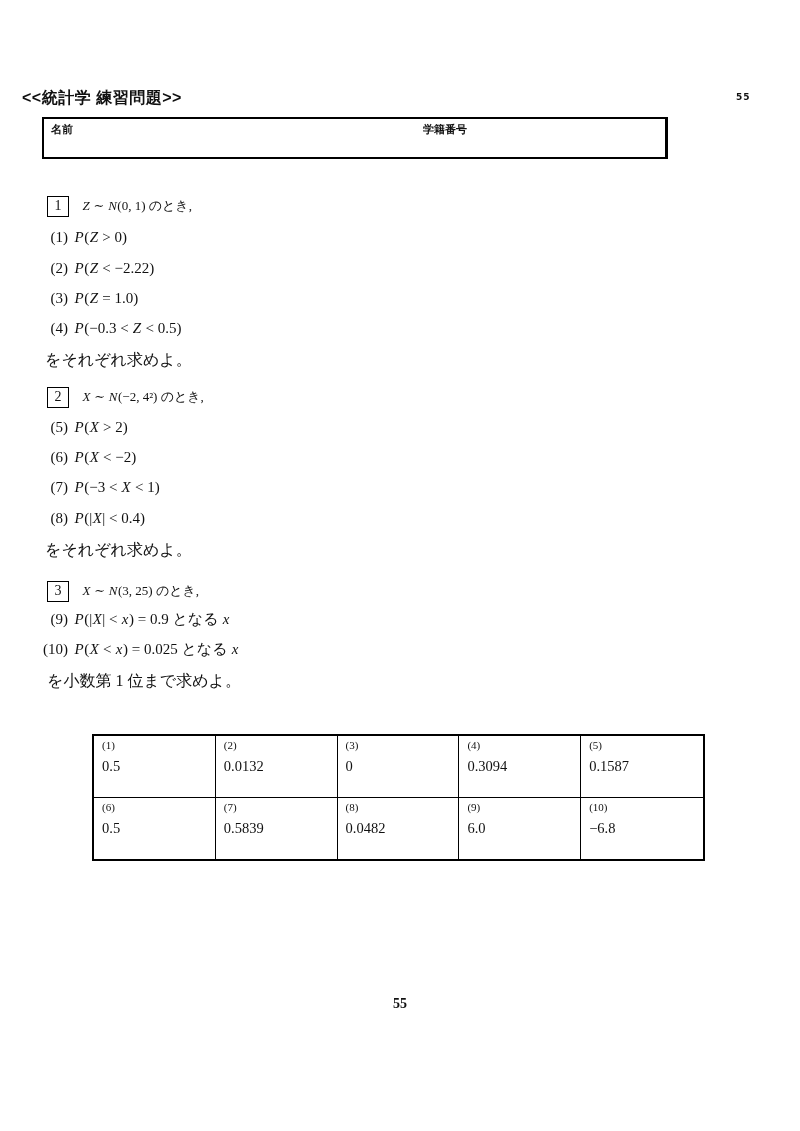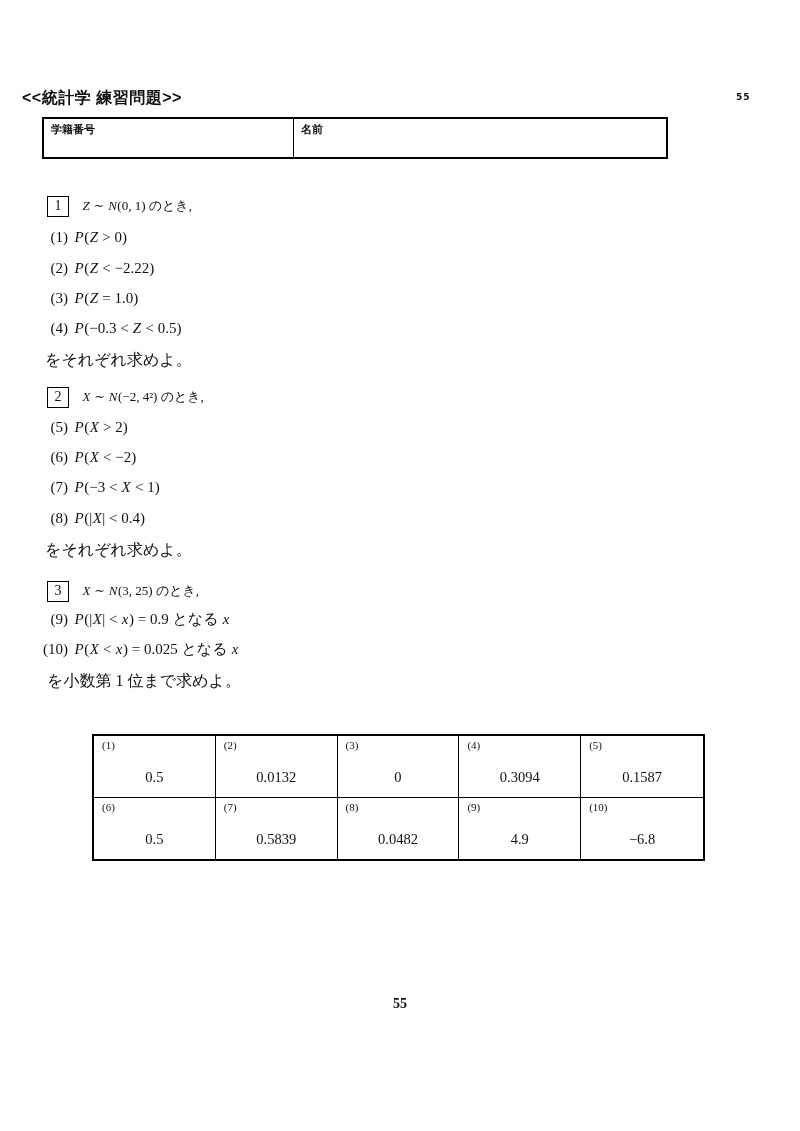--- a/index.html
+++ b/index.html
@@ -72,35 +72,35 @@
     grid-template-columns:repeat(5,1fr);
     grid-template-rows:1fr 1fr;
   }
   .acell {
     box-sizing:border-box; padding:3px 8px;
     border-right:1.5px solid #000; border-bottom:1.5px solid #000;
   }
   .acell:nth-child(5n) { border-right:none; }
   .acell:nth-child(n+6) { border-bottom:none; }
   .acell-label { font-size:11px; }
-  .acell-value { font-size:14.5px; margin-top:18px;text-align:center; }
+  .acell-value { font-size:14.5px; margin-top:7px; }
 </style>
 </head>
 <body>
 
 <div class="abs corner-num">55</div>
 
 <div class="abs doc-title">&lt;&lt;統計学 練習問題&gt;&gt;</div>
 
 <div class="abs header-box">
+  <div class="header-cell name">
+    <span class="header-label">名前</span>
+  </div>
   <div class="header-cell id">
     <span class="header-label">学籍番号</span>
-  </div>
-  <div class="header-cell name">
-    <span class="header-label">名前</span>
   </div>
 </div>
 
 <div class="abs prob-header" style="top:195px">
   <span class="prob-box">1</span>
   <span class="prob-statement"><i>Z</i> ∼ <i>N</i>(0, 1) のとき,</span>
 </div>
 <div class="abs item-line" style="top:229px">
   <span class="item-label">(1)</span><span class="item-formula"><i>P</i>(<i>Z</i> &gt; 0)</span>
 </div>
@@ -173,21 +173,21 @@
   <div class="acell">
     <div class="acell-label">(7)</div>
     <div class="acell-value">0.5839</div>
   </div>
   <div class="acell">
     <div class="acell-label">(8)</div>
     <div class="acell-value">0.0482</div>
   </div>
   <div class="acell">
     <div class="acell-label">(9)</div>
-    <div class="acell-value">4.9</div>
+    <div class="acell-value">6.0</div>
   </div>
   <div class="acell">
     <div class="acell-label">(10)</div>
     <div class="acell-value">−6.8</div>
   </div>
 </div>
 
 <div class="abs footer-num">55</div>
 
 </body></html>

